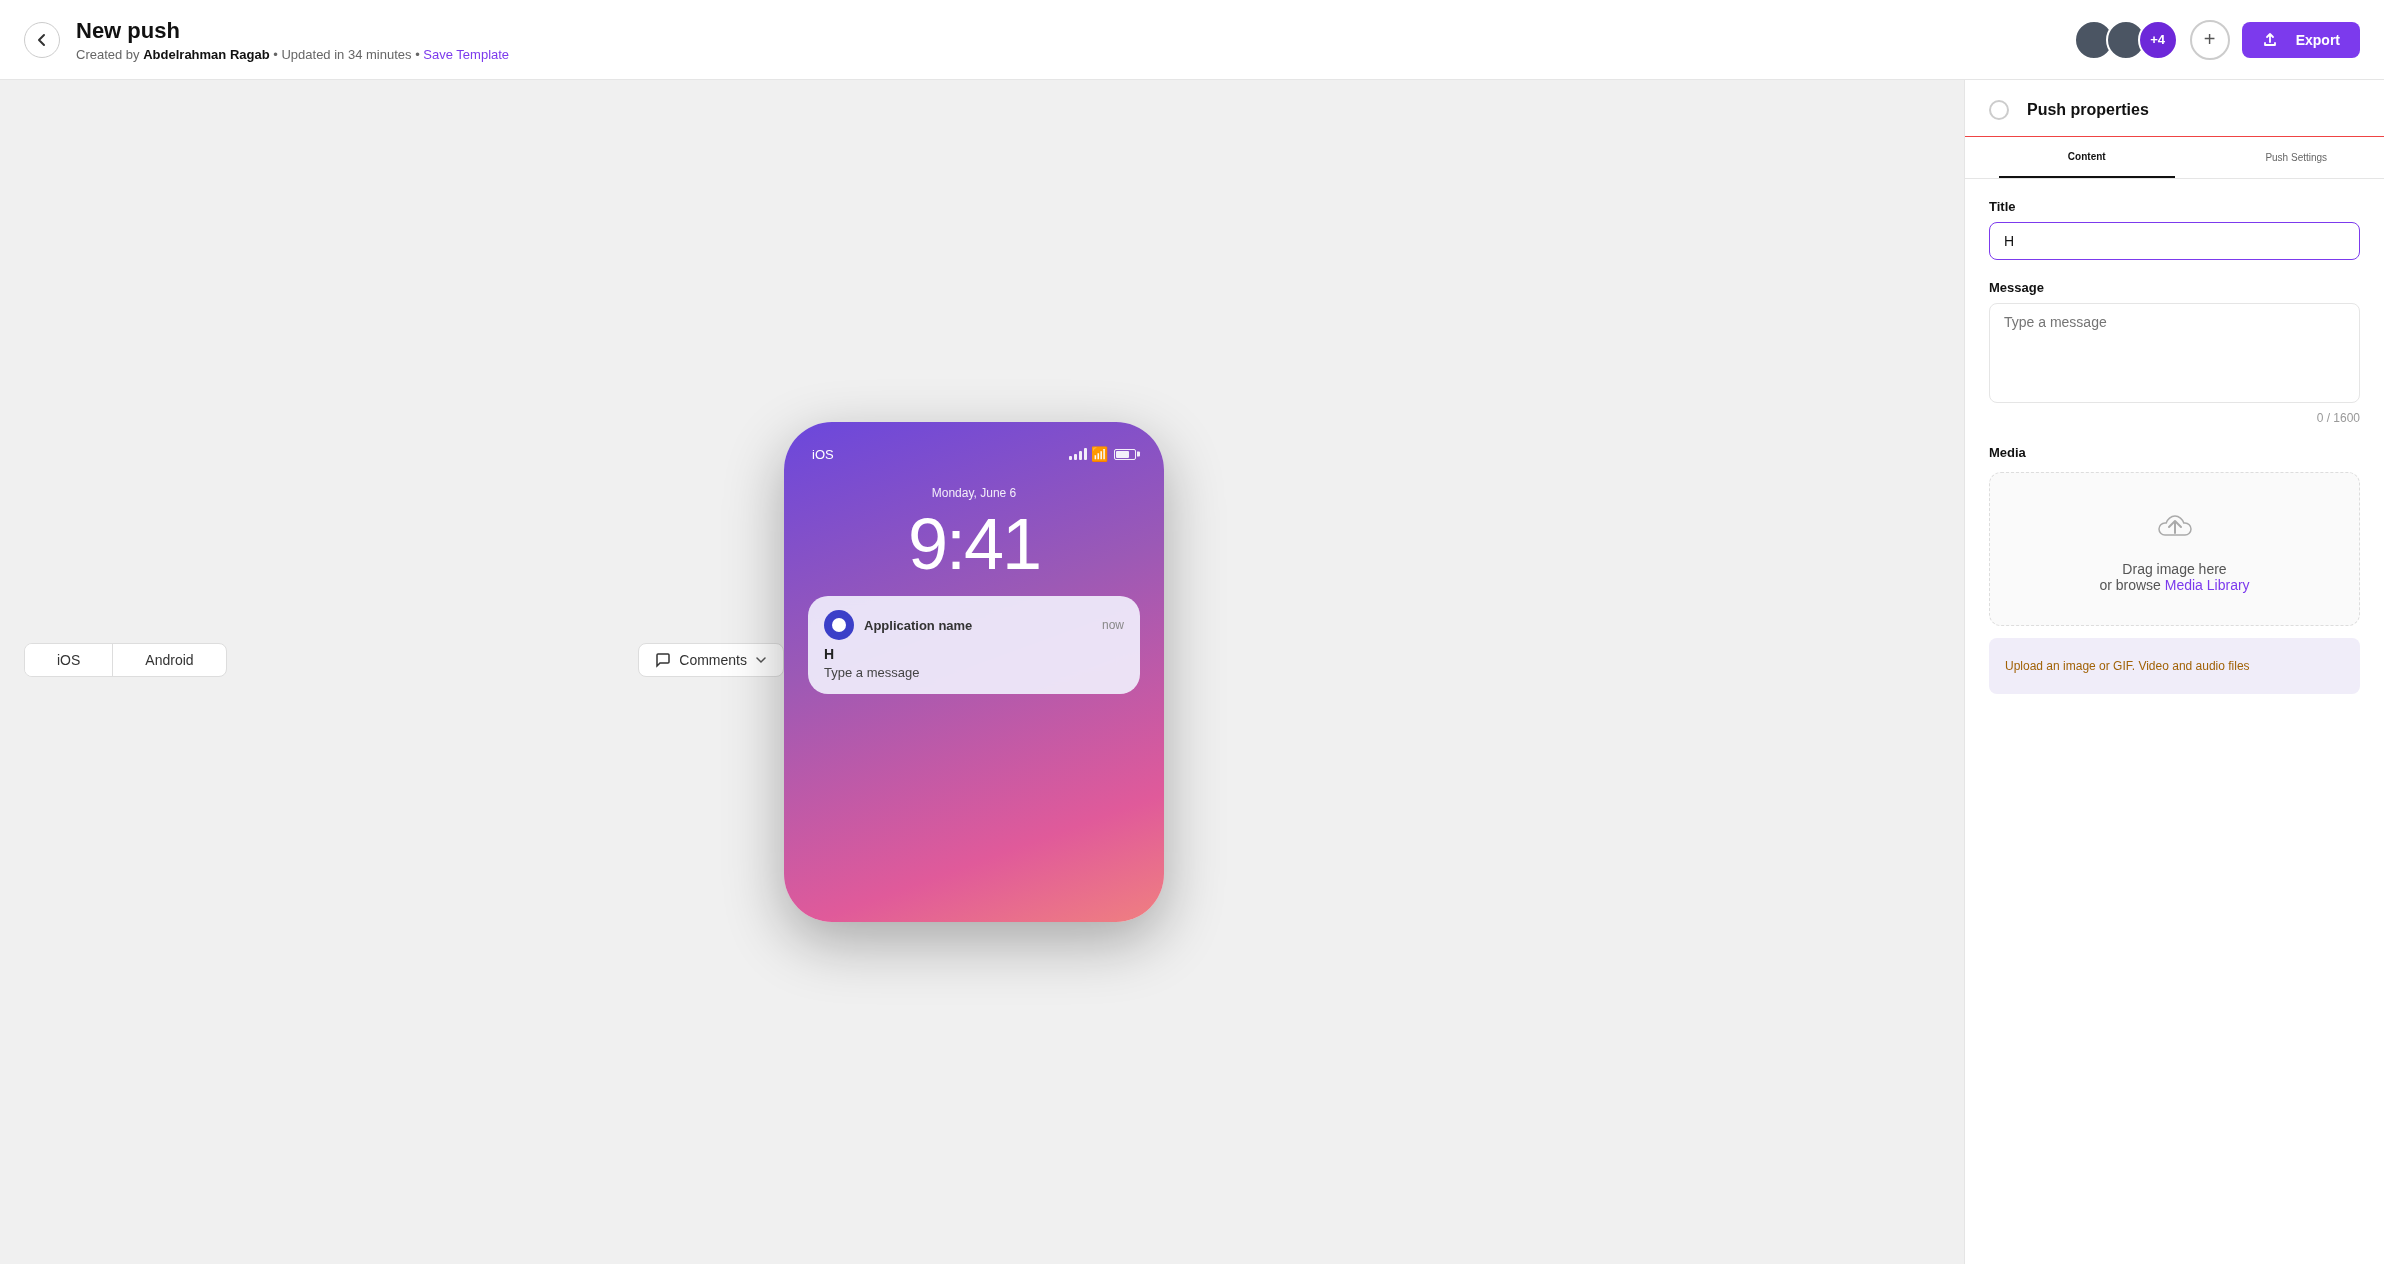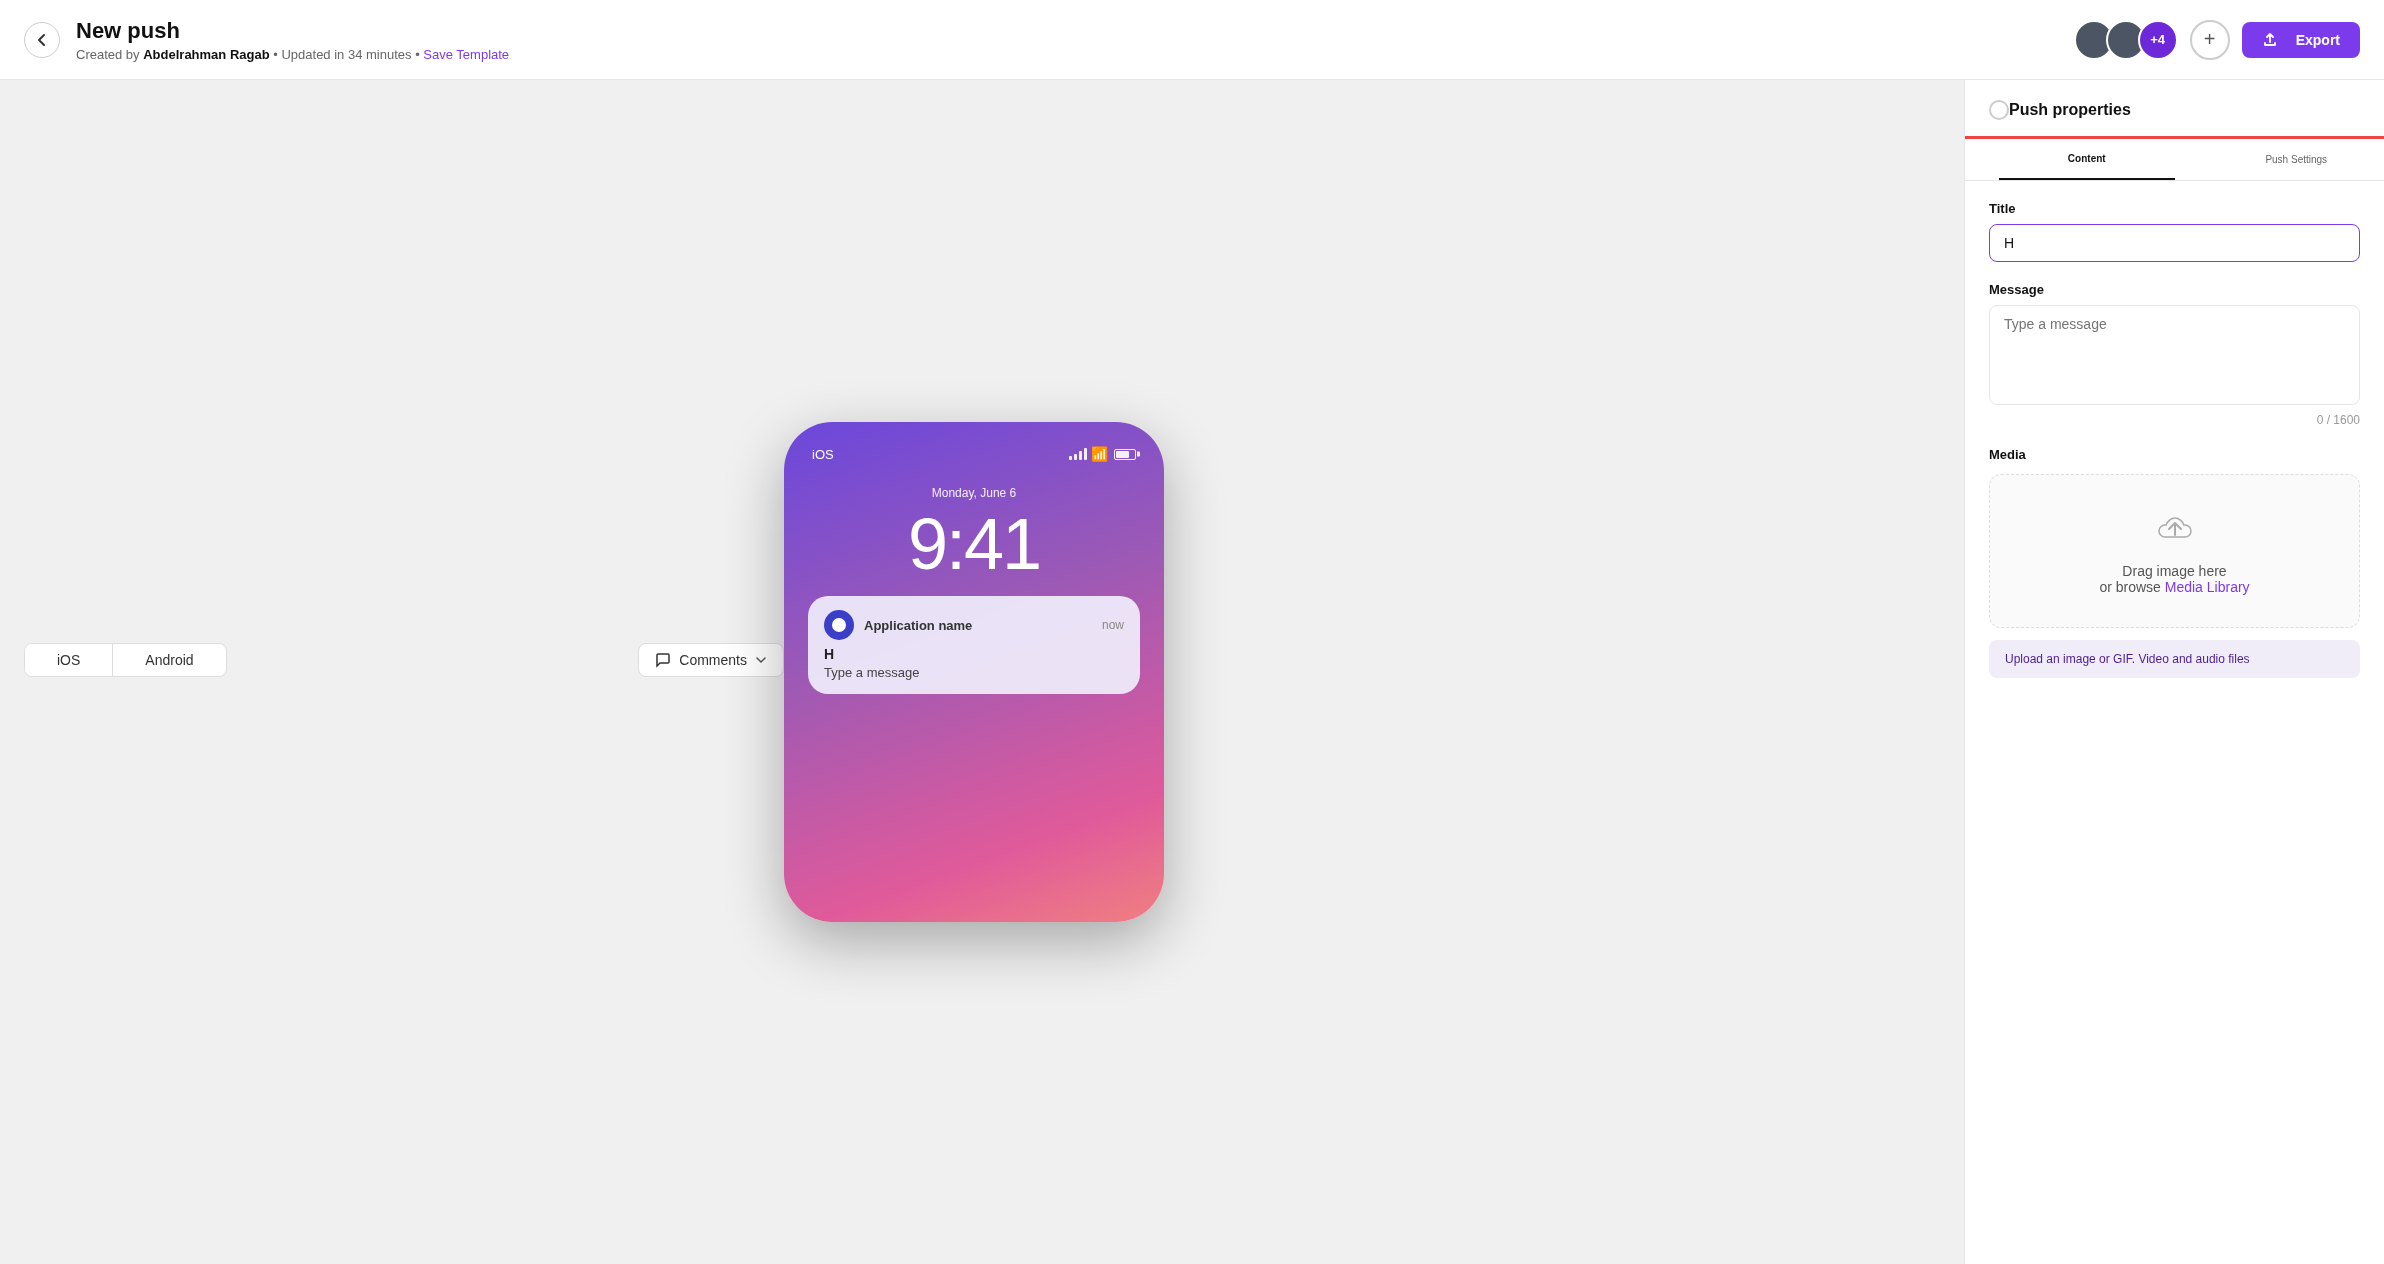--- a/index.html
+++ b/index.html
@@ -108,22 +108,22 @@
     .notif-time { font-size: 12px; color: #888; }
     .notif-title { font-size: 14px; font-weight: 600; color: #222; margin-bottom: 3px; }
     .notif-message { font-size: 13px; color: #444; }
 
     
     .right-panel {
       width: 420px; background: #fff; border-left: 1px solid #e5e5e5;
       display: flex; flex-direction: column; overflow-y: auto;
     }
     .panel-header {
-      padding: 20px 24px 16px; border-bottom: 3px solid #ef4444;
-      display: flex; align-items: center; gap: 0;
+      padding: 20px 24px 16px; border-bottom: 1px solid #ef4444;
+      display: flex; align-items: center; gap: 18px;
     }
     .panel-header-circle {
       width: 20px; height: 20px; border-radius: 50%; border: 2px solid #ccc;
     }
     .panel-header-title { font-size: 16px; font-weight: 600; color: #111; }
 
     
     .panel-tabs { display: flex; border-bottom: 1px solid #e5e5e5; }
     .panel-tab {
       flex: 1; padding: 14px; text-align: center; font-size: 10px; font-weight: 500;
@@ -147,22 +147,22 @@
     .media-section { padding: 0 24px 20px; }
     .media-label { font-size: 13px; font-weight: 600; color: #111; margin-bottom: 12px; }
     .media-upload {
       border: 1.5px dashed #ddd; border-radius: 12px; padding: 32px;
       text-align: center; background: #fafafa; cursor: pointer;
     }
     .upload-icon { margin-bottom: 12px; color: #999; }
     .upload-text { font-size: 14px; color: #555; }
     .upload-link { color: #7c3aed; cursor: pointer; }
     .media-note {
-      background: #f0edf9; border-radius: 8px; padding: 12px 16px;
-      font-size: 12px; color: #4c1d95; margin-top: 12px;
+      background: #f0edf9; border-radius: 8px; padding: 21px 16px;
+      font-size: 12px; color: #a16207; margin-top: 12px;
     }
 
     
     .signal-bars { display: flex; align-items: flex-end; gap: 2px; }
     .bar { background: rgba(255,255,255,0.9); border-radius: 1px; width: 3px; }
     .bar1 { height: 4px; }
     .bar2 { height: 6px; }
     .bar3 { height: 9px; }
     .bar4 { height: 12px; }
 

